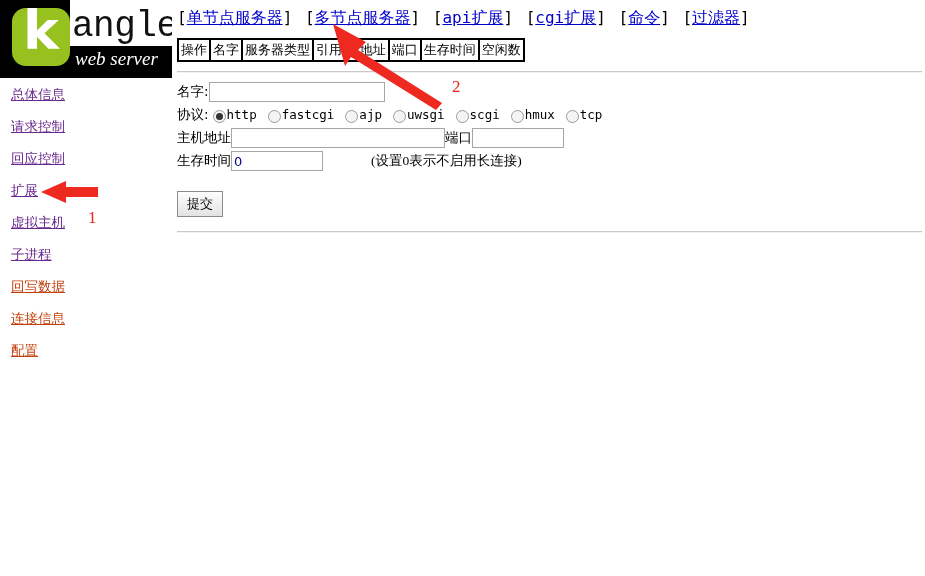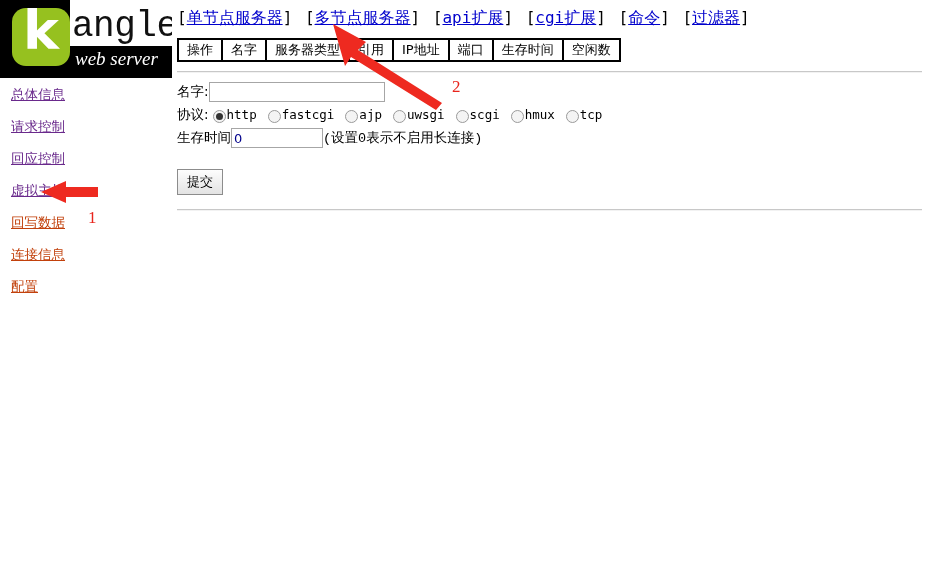--- a/index.html
+++ b/index.html
@@ -125,21 +125,21 @@
   .topnav-link.zh { font-family: "DejaVu Sans", sans-serif; }
 
   #tabs-table {
     margin-top: 9px;
     border-collapse: separate;
     border-spacing: 0;
     border: 1px solid #000000;
   }
   #tabs-table td {
     border: 1px solid #000000;
-    padding: 1px 8px;
+    padding: 1px 2px;
     font-family: "DejaVu Sans", sans-serif;
     font-size: 13px;
     color: #000000;
     white-space: nowrap;
     background: #ffffff;
   }
   hr.rule {
     border: none;
     border-top: 1px solid #c8c8c8;
     border-bottom: 1px solid #f2f2f2;
@@ -201,22 +201,23 @@
     background: #333333;
   }
   .radio-label {
     font-family: "DejaVu Sans Mono", monospace;
     font-size: 12.5px;
     vertical-align: middle;
     margin-right: 7px;
     cursor: pointer;
   }
   .hint {
-    font-family: Liberation Mono, monospace;
+    font-family: Liberation Serif, serif;
     font-size: 13.5px;
+    margin-left: 48px;
   }
 
   #submit-button {
     margin-top: 18px;
     font-family: "DejaVu Sans", sans-serif;
     font-size: 13px;
     padding: 3px 9px;
     background: linear-gradient(#fdfdfd, #e3e3e3);
     border: 1px solid #8c8c8c;
     color: #000000;
@@ -260,21 +261,27 @@
     <li class="nav-item">
       <span class="nav-link visited">总体信息</span>
     </li>
     <li class="nav-item">
       <span class="nav-link visited">请求控制</span>
     </li>
     <li class="nav-item">
       <span class="nav-link visited">回应控制</span>
     </li>
     <li class="nav-item">
+      <span class="nav-link visited">扩展</span>
+    </li>
+    <li class="nav-item">
       <span class="nav-link visited">虚拟主机</span>
+    </li>
+    <li class="nav-item">
+      <span class="nav-link visited">子进程</span>
     </li>
     <li class="nav-item">
       <span class="nav-link">回写数据</span>
     </li>
     <li class="nav-item">
       <span class="nav-link">连接信息</span>
     </li>
     <li class="nav-item">
       <span class="nav-link">配置</span>
     </li>
@@ -312,20 +319,23 @@
   <div id="form-area">
 
     <div class="form-row">
       <span class="lbl">名字:</span><input type="text" id="input-name" value="" style="">
     </div>
 
     <div class="form-row">
       <span class="lbl">协议:</span><span class="radio-wrap"><span class="radio checked"></span></span><span class="radio-label">http</span><span class="radio-wrap"><span class="radio"></span></span><span class="radio-label">fastcgi</span><span class="radio-wrap"><span class="radio"></span></span><span class="radio-label">ajp</span><span class="radio-wrap"><span class="radio"></span></span><span class="radio-label">uwsgi</span><span class="radio-wrap"><span class="radio"></span></span><span class="radio-label">scgi</span><span class="radio-wrap"><span class="radio"></span></span><span class="radio-label">hmux</span><span class="radio-wrap"><span class="radio"></span></span><span class="radio-label">tcp</span>
     </div>
 
+    <div class="form-row">
+      <span class="lbl">主机地址</span><input type="text" id="input-host" value="" style=""><span class="lbl">端口</span><input type="text" id="input-port" value="" style="">
+    </div>
 
     <div class="form-row">
       <span class="lbl">生存时间</span><input type="text" id="input-ttl" value="0" style=""><span class="hint">(设置0表示不启用长连接)</span>
     </div>
 
     <button id="submit-button">提交</button>
   </div>
 
   <hr class="rule" id="bottom-rule">
 </div>

